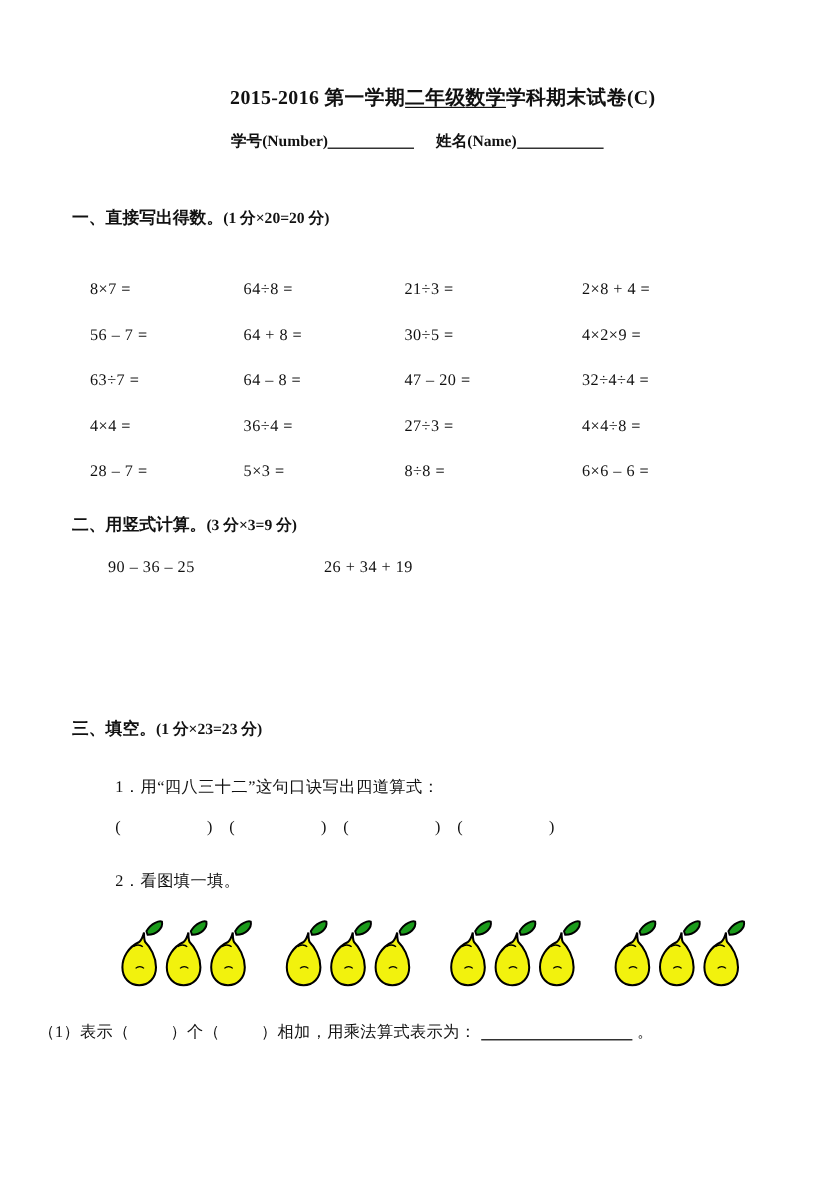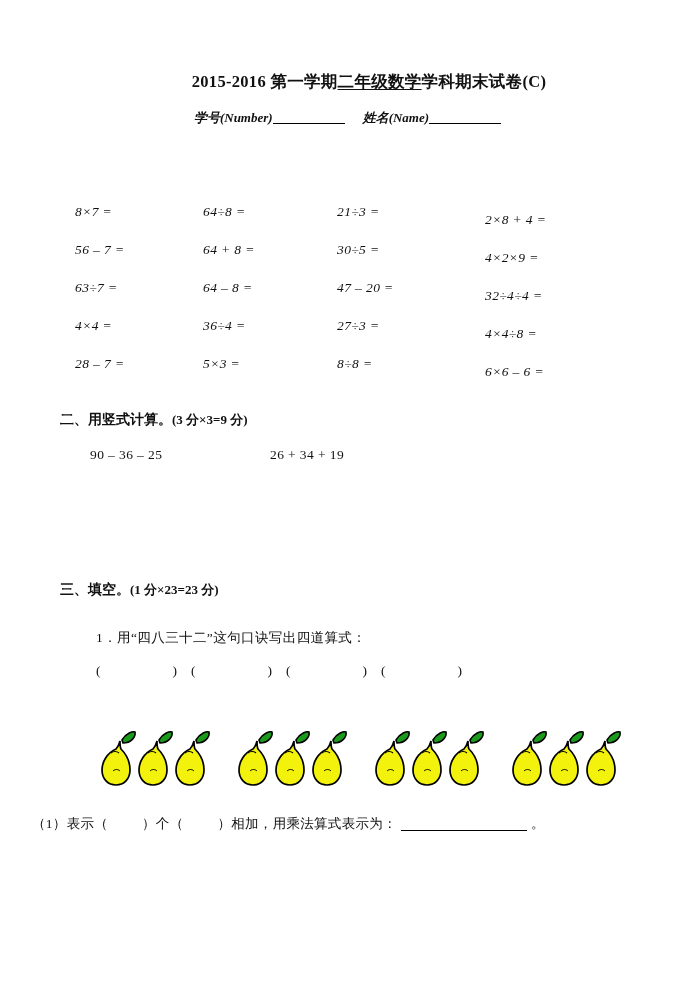--- a/index.html
+++ b/index.html
@@ -37,21 +37,20 @@
   .title .u { text-decoration: underline; text-underline-offset: 2px; }
 
   
   .info-line {
     text-align: center;
     font-weight: bold;
     font-size: 13px;
     margin: 0;
     padding-top: 17px;
     white-space: nowrap;
-    font-style: italic;
   }
   .info-line .blank-u {
     display: inline-block;
     border-bottom: 1.6px solid #000;
     width: 72px;
     vertical-align: -2px;
   }
   .info-gap { display: inline-block; width: 18px; }
 
   
@@ -67,22 +66,21 @@
   
   .calc-grid {
     margin: 0;
     padding-left: 75px;
     padding-top: 20px;
     width: 560px;
   }
   .calc-row {
     display: flex;
     height: 38px;
-    align-items: center;
-    font-style: italic;
+    align-items: flex-end;
   }
   .calc-cell {
     font-size: 13.5px;
     white-space: nowrap;
     letter-spacing: 0.4px;
   }
   .calc-cell.c1 { width: 128px; }
   .calc-cell.c2 { width: 134px; }
   .calc-cell.c3 { width: 148px; }
   .calc-cell.c4 { width: 150px; margin-top: 17px; }
@@ -162,20 +160,21 @@
 <body>
 
 <div class="page">
 
   <h1 class="title"><span>2015-2016 第一学期</span><span class="u">二年级</span><span class="u">数学</span><span>学科期末试卷(C)</span></h1>
 
   <div class="info-line"><span>学号(Number)</span><span class="blank-u"></span><span class="info-gap"></span><span>姓名(Name)</span><span class="blank-u"></span></div>
 
   <div class="sp-after-sec1"></div>
 
+  <div class="sec-head"><span>一、直接写出得数。</span><span class="pts">(1 分×20=20 分)</span></div>
 
   <div class="calc-grid">
     <div class="calc-row">
       <div class="calc-cell c1">8×7 =</div>
       <div class="calc-cell c2">64÷8 =</div>
       <div class="calc-cell c3">21÷3 =</div>
       <div class="calc-cell c4">2×8 + 4 =</div>
     </div>
     <div class="calc-row">
       <div class="calc-cell c1">56 – 7 =</div>
@@ -225,20 +224,21 @@
     <span class="paren-gap"></span>
     <div class="paren-cell"><span>(</span><span class="sp"></span><span>)</span></div>
     <span class="paren-gap"></span>
     <div class="paren-cell"><span>(</span><span class="sp"></span><span>)</span></div>
     <span class="paren-gap"></span>
     <div class="paren-cell"><span>(</span><span class="sp"></span><span>)</span></div>
   </div>
 
   <div class="sp-item2"></div>
 
+  <div class="q-line">2．看图填一填。</div>
 
   <div class="pear-row">
     <div class="pear-group">
       <svg class="pear" viewBox="0 0 41 62">
           <path d="M26 13 C30 6,37 4,39 5 C40 10,35 16,27 16 Z" fill="#1b9b1b" stroke="#000" stroke-width="1.6"></path>
           <path d="M24 14 C23 18,22 20,20 22 C11 26,6 35,6 43 C6 52,12 58,20 58 C28 58,34 52,34 43 C34 34,29 26,25 22 C24 20,24 17,24 14 Z" fill="#f2f20d" stroke="#000" stroke-width="1.7"></path>
           <path d="M15 26 C17 24,21 24,23 26" fill="none" stroke="#000" stroke-width="1.1"></path>
           <path d="M17 44 C19 42,22 42,24 44" fill="none" stroke="#000" stroke-width="1"></path>
         </svg>
       <svg class="pear" viewBox="0 0 41 62">

